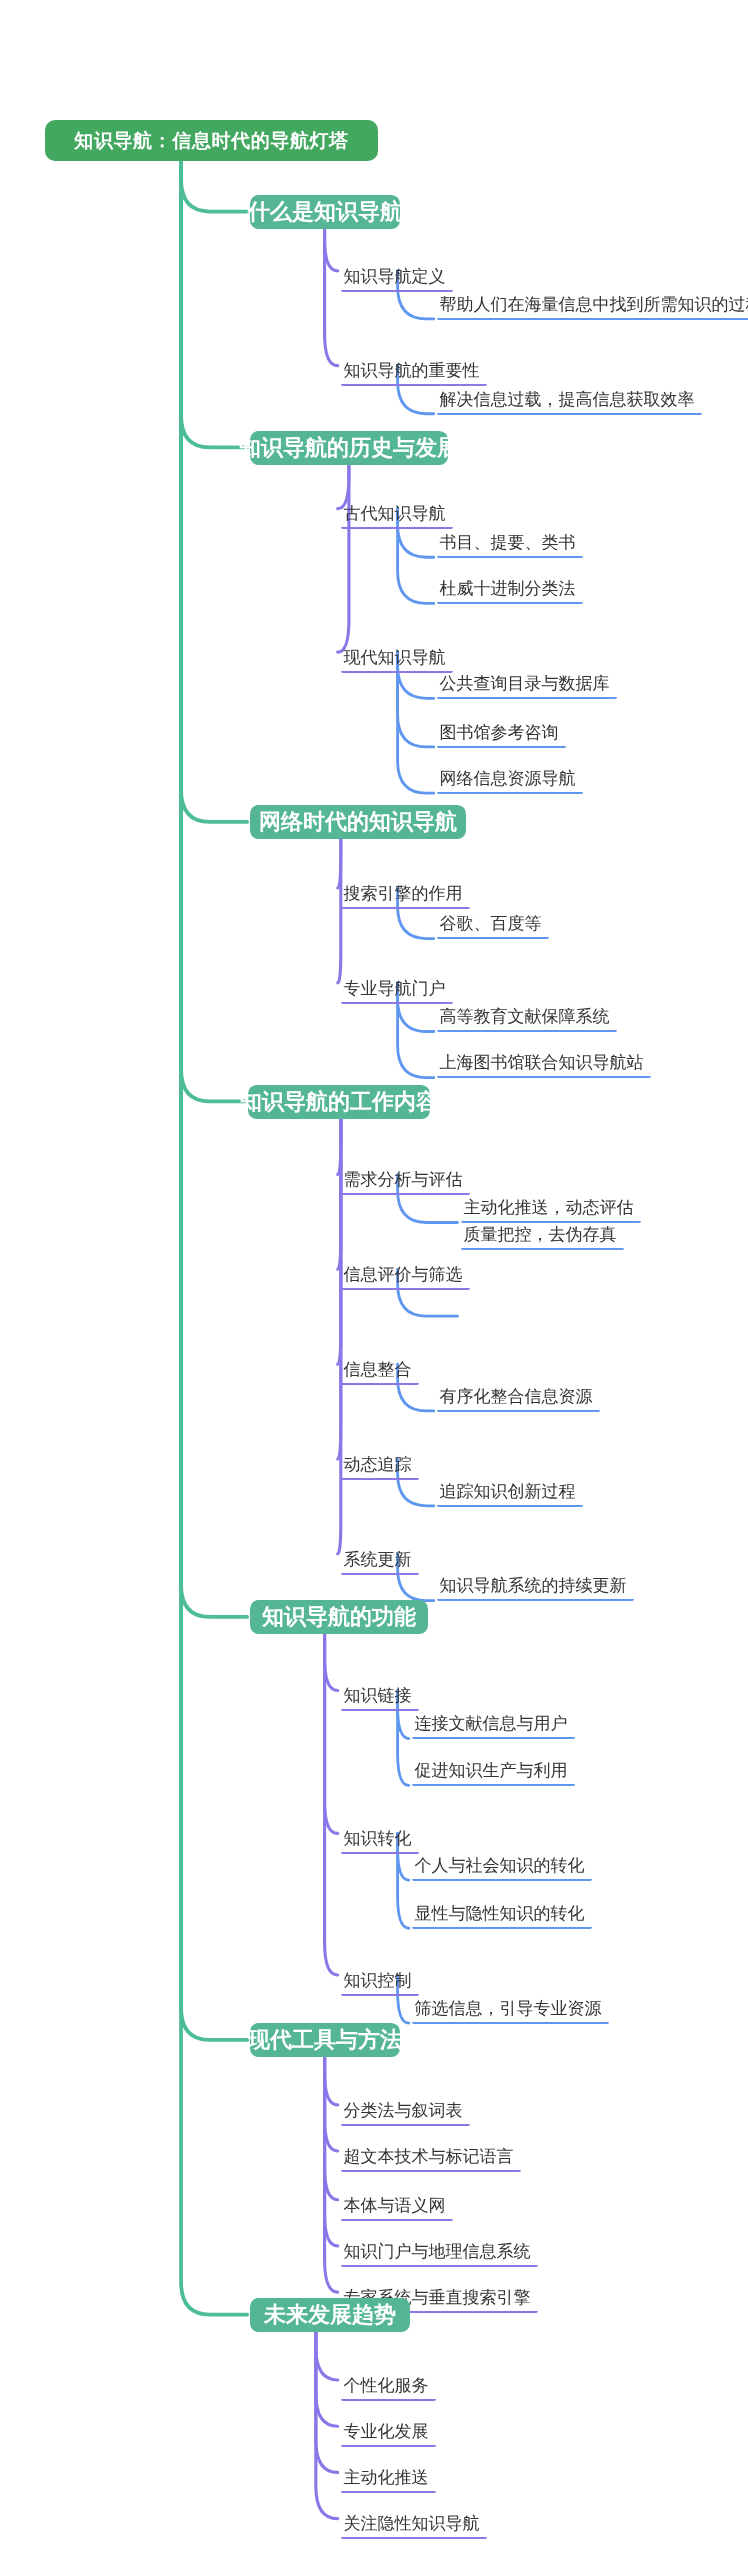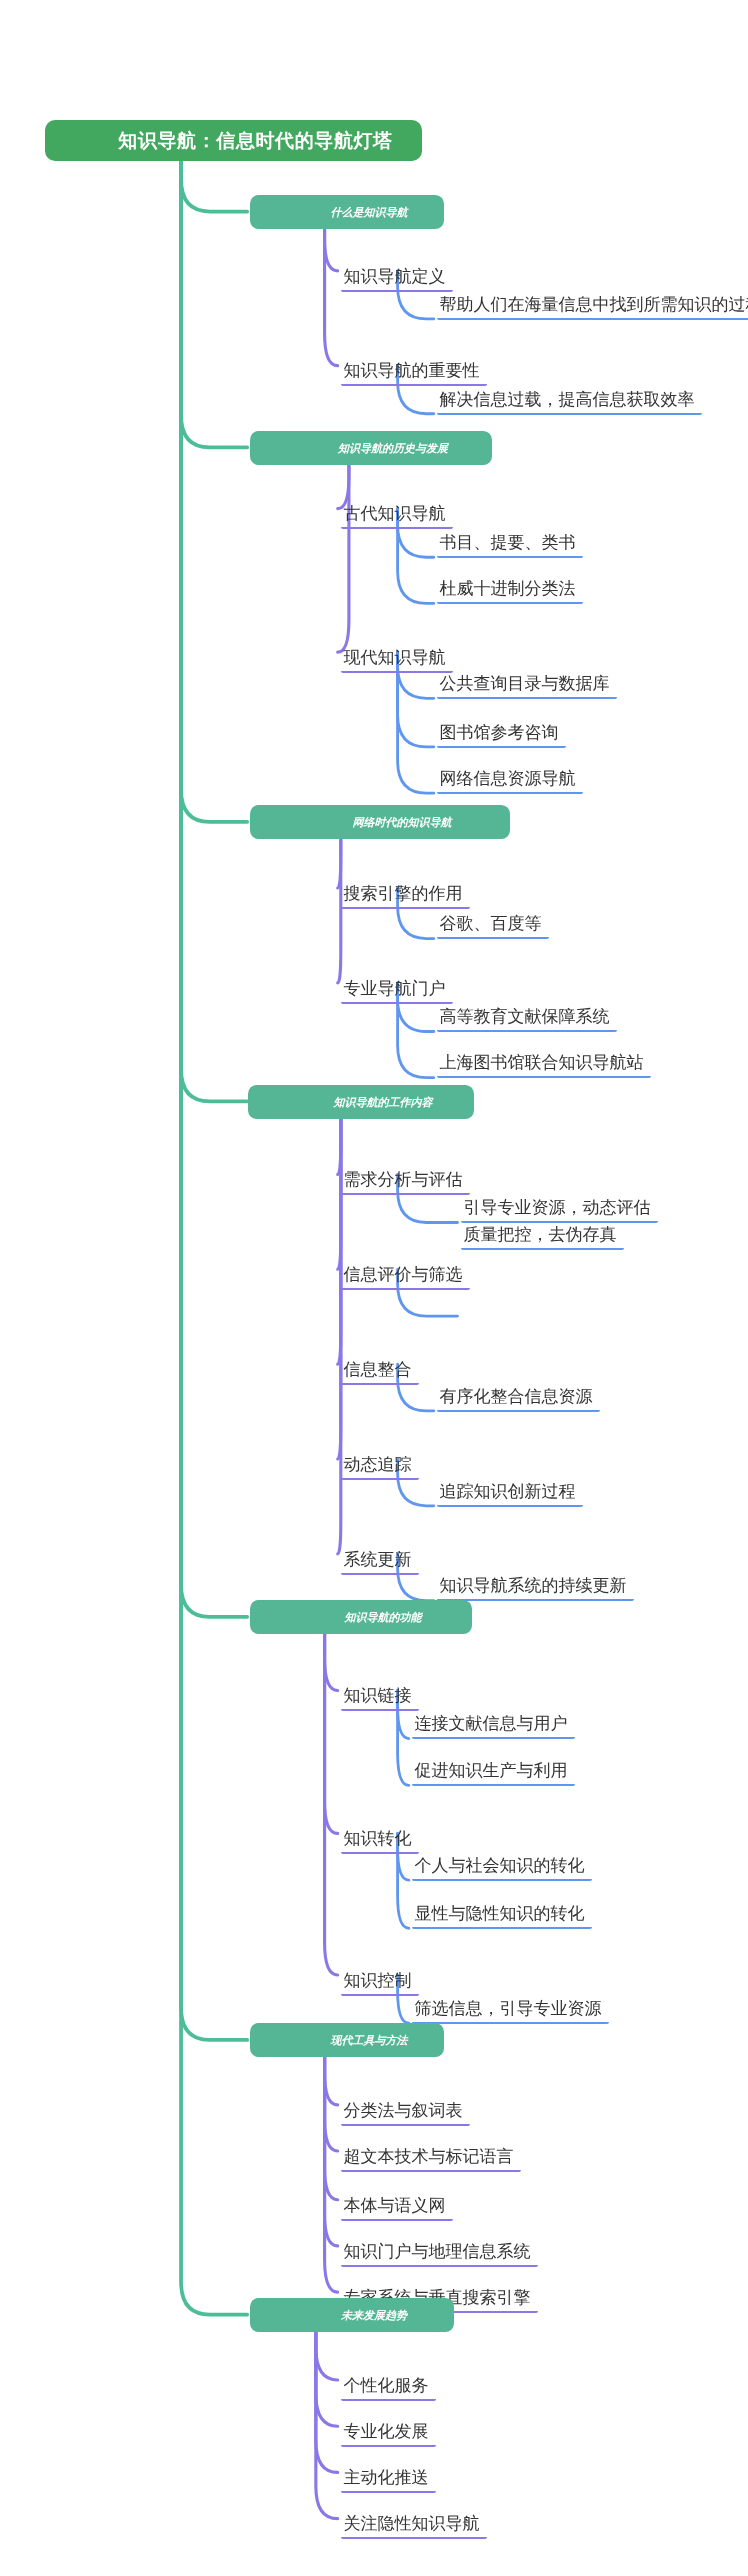--- a/index.html
+++ b/index.html
@@ -4,24 +4,24 @@
 <style>
   html,body{margin:0;padding:0;background:#ffffff;}
   #canvas{
     position:relative;width:749px;height:2576px;background:#ffffff;overflow:hidden;
     font-family:"Liberation Sans","DejaVu Sans",sans-serif;
   }
   #links{position:absolute;left:0;top:0;z-index:0;}
   .node{position:absolute;z-index:1;white-space:nowrap;}
   .box{
     display:flex;align-items:center;justify-content:center;
-    color:#ffffff;font-weight:bold;border-radius:8.7px;padding-left:44px;
+    color:#ffffff;font-weight:bold;border-radius:8.7px;
   }
   .root{height:41px;font-size:19px;background:var(--root-bg,#43a85f);border-radius:10px;letter-spacing:0.6px;}
-  .lv1{height:34px;font-size:11px;background:var(--branch-bg,#55b695);font-style:italic;}
+  .lv1{height:34px;font-size:22px;background:var(--branch-bg,#55b695);}
   .leaf{
     font-size:17px;color:#333333;line-height:24px;
     padding:0 7.5px 1.2px 2.5px;border-bottom:2.5px solid transparent;border-radius:1.9px;
   }
   .u-purple{border-bottom-color:var(--purple,#8b77e8);margin-top:20px;}
   .u-blue{border-bottom-color:var(--blue,#5f97f0);}
 </style>
 </head>
 <body>
 
@@ -98,21 +98,21 @@
 
   <div class="node lv1 box" style="left:250px;top:805px;width:216px">网络时代的知识导航</div>
   <div class="node leaf u-purple" style="left:341px;top:862px">搜索引擎的作用</div>
   <div class="node leaf u-blue" style="left:437px;top:912px">谷歌、百度等</div>
   <div class="node leaf u-purple" style="left:341px;top:957px">专业导航门户</div>
   <div class="node leaf u-blue" style="left:437px;top:1005px">高等教育文献保障系统</div>
   <div class="node leaf u-blue" style="left:437px;top:1051px">上海图书馆联合知识导航站</div>
 
   <div class="node lv1 box" style="left:248px;top:1085px;width:182px">知识导航的工作内容</div>
   <div class="node leaf u-purple" style="left:341px;top:1148px">需求分析与评估</div>
-  <div class="node leaf u-blue" style="left:461px;top:1196px">引导专业资源，动态评估</div>
+  <div class="node leaf u-blue" style="left:461px;top:1196px">主动化推送，动态评估</div>
   <div class="node leaf u-purple" style="left:341px;top:1243px">信息评价与筛选</div>
   <div class="node leaf u-blue" style="left:461px;top:1223px">质量把控，去伪存真</div>
   <div class="node leaf u-purple" style="left:341px;top:1338px">信息整合</div>
   <div class="node leaf u-blue" style="left:437px;top:1385px">有序化整合信息资源</div>
   <div class="node leaf u-purple" style="left:341px;top:1433px">动态追踪</div>
   <div class="node leaf u-blue" style="left:437px;top:1480px">追踪知识创新过程</div>
   <div class="node leaf u-purple" style="left:341px;top:1528px">系统更新</div>
   <div class="node leaf u-blue" style="left:437px;top:1574px">知识导航系统的持续更新</div>
 
   <div class="node lv1 box" style="left:250px;top:1600px;width:178px">知识导航的功能</div>

